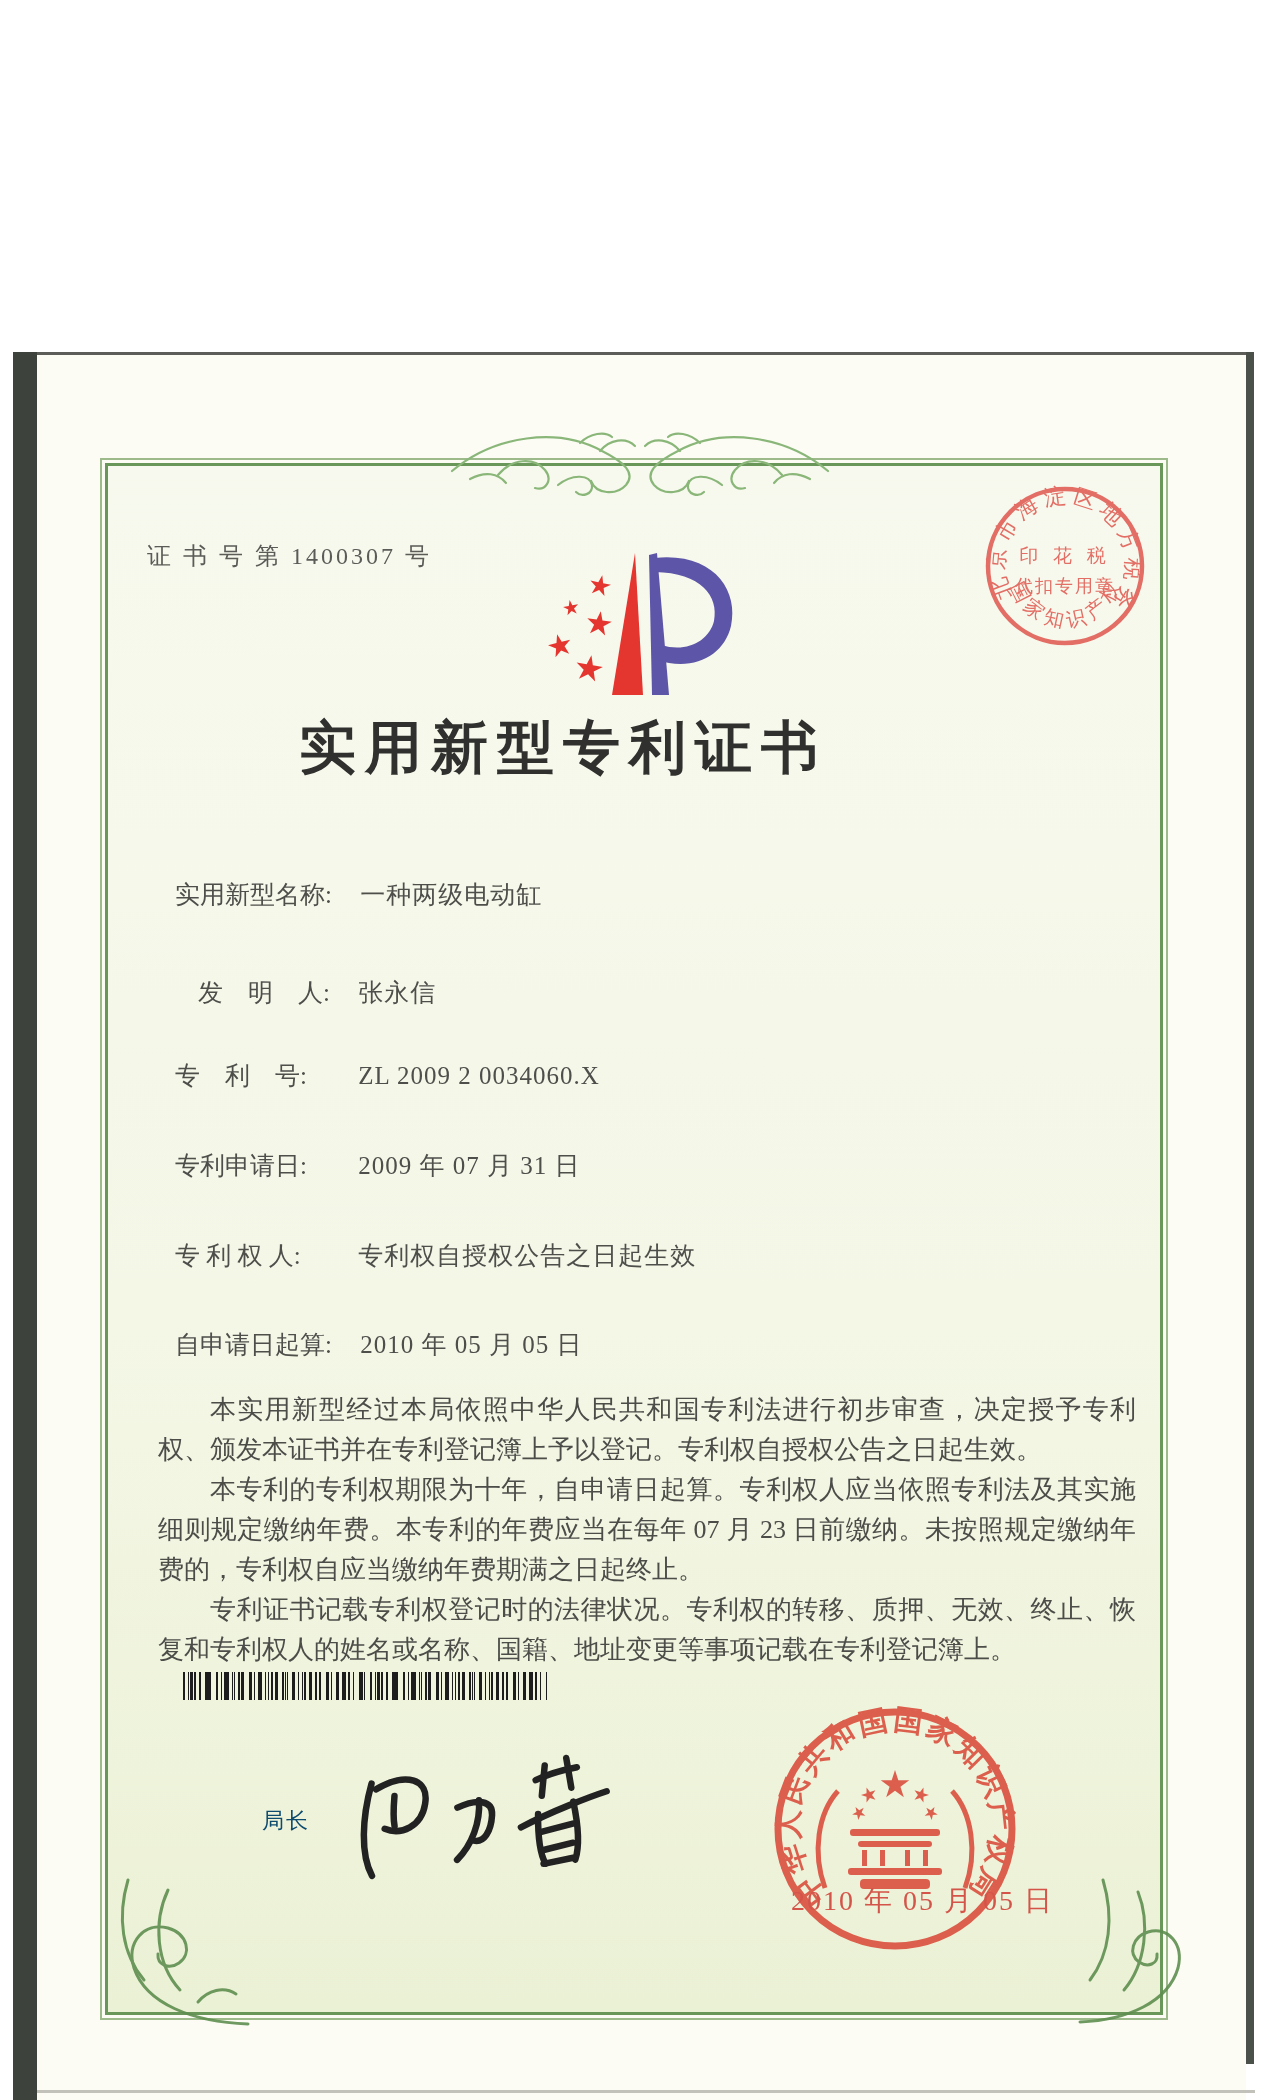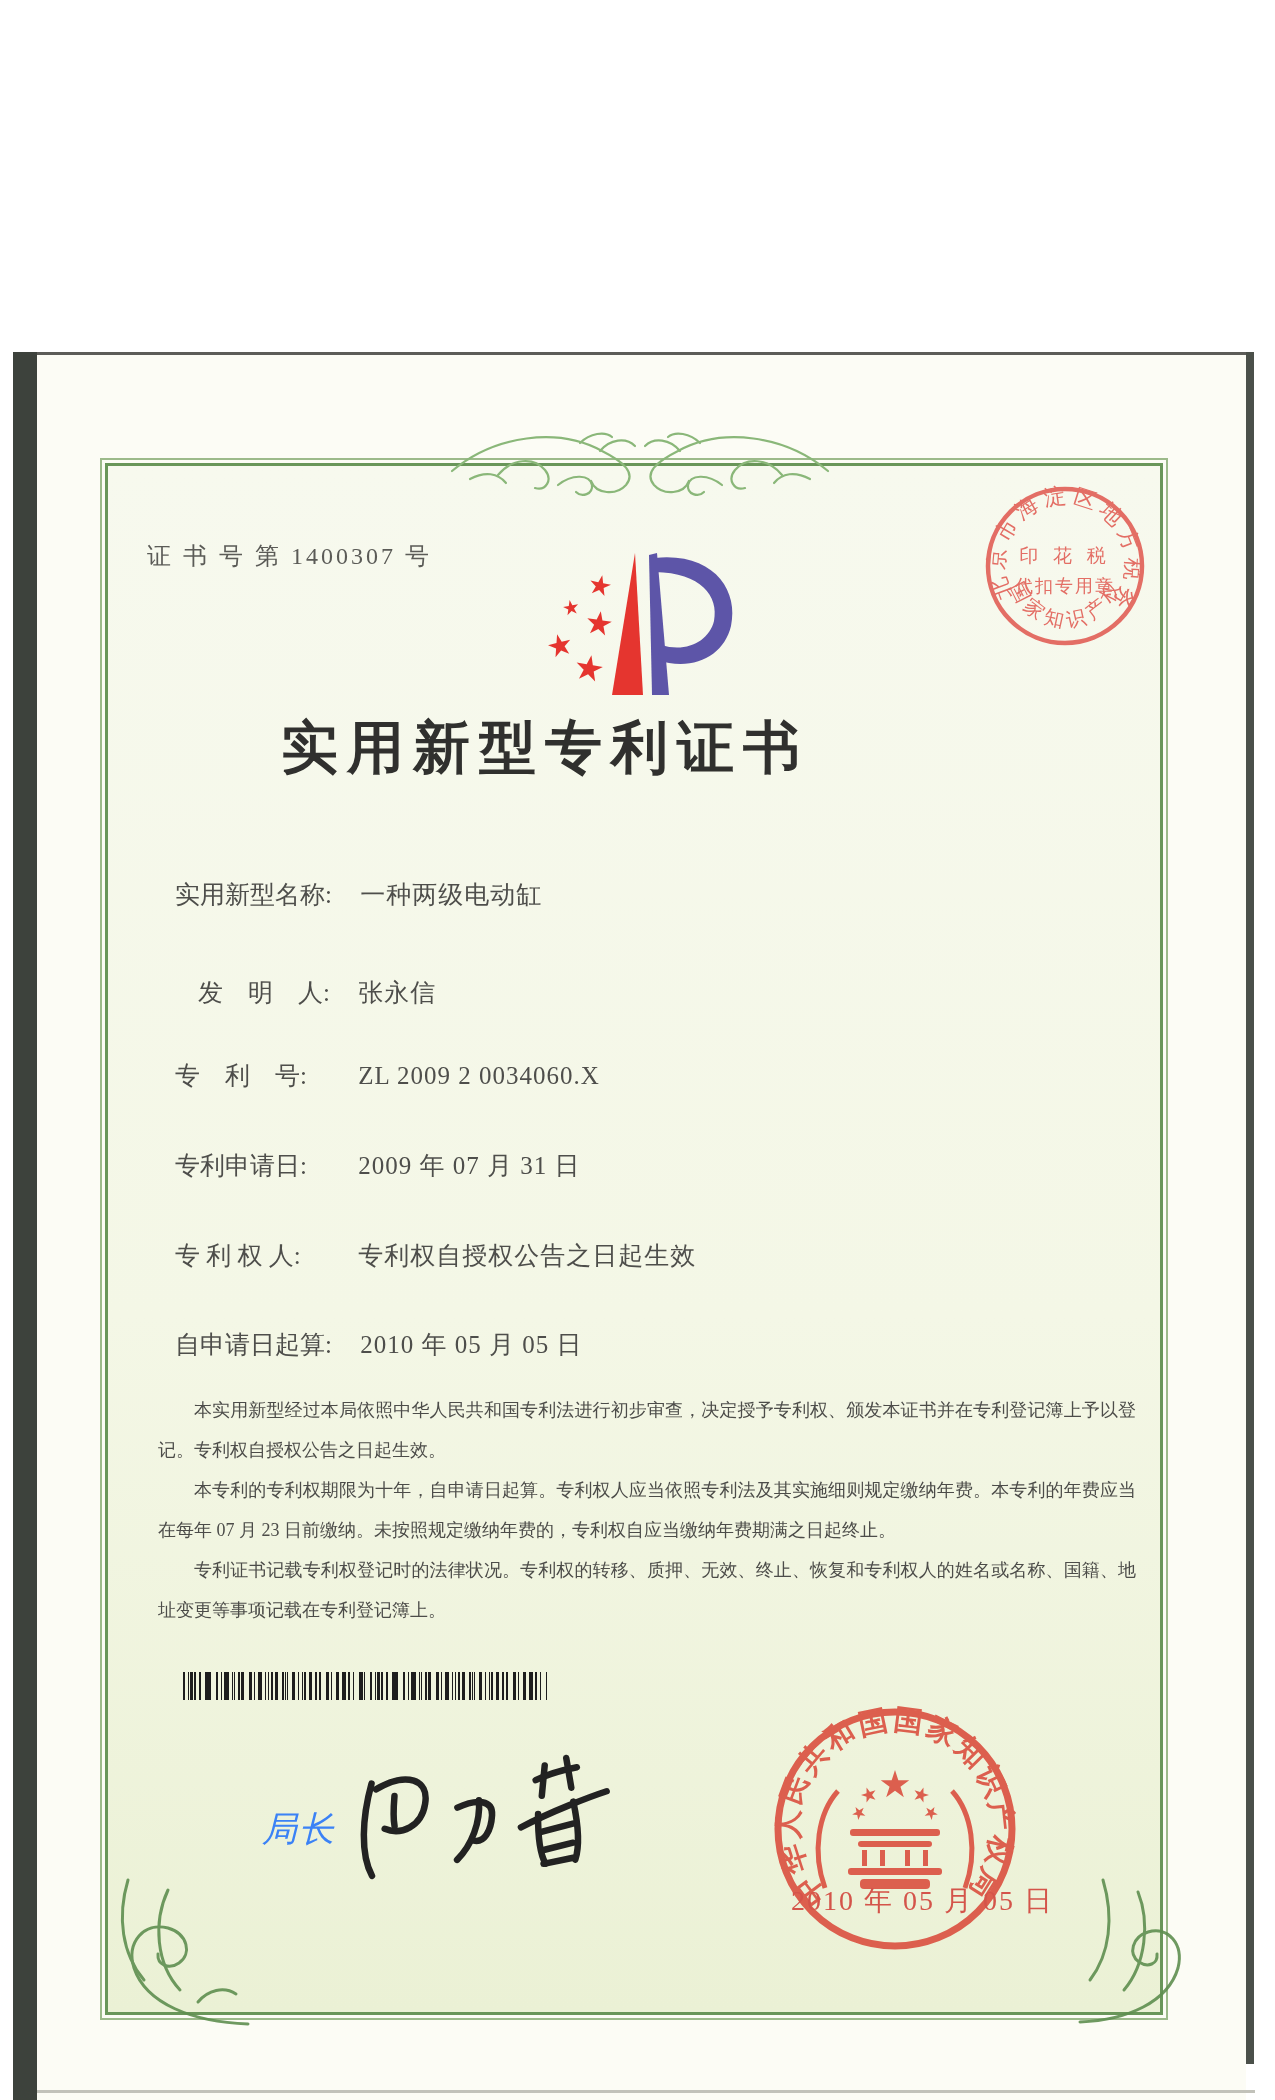--- a/index.html
+++ b/index.html
@@ -29,44 +29,44 @@
 
   .cert-number {
     position:absolute; left:147px; top:540px; font-size:24px; color:#5b5b57;
     letter-spacing:3px;
   }
 
   .logo { position:absolute; left:545px; top:548px; width:215px; height:152px; }
 
   .cert-title {
     position:absolute; left:100px; top:710px; width:890px; text-align:center;
-    font-size:57px; font-weight:bold; color:#30302e; letter-spacing:9px;
+    font-size:57px; font-weight:bold; color:#30302e; letter-spacing:9px;padding-left:18px;
   }
 
   .fields { position:absolute; left:175px; top:878px; width:900px; }
   .field-row { position:absolute; left:0; font-size:25px; color:#4e4e4b; white-space:nowrap; }
   .field-row .lbl { display:inline-block; min-width:155px; }
   .field-row .val { margin-left:22px; letter-spacing:1px; }
   .fr0 { top:0px; } .fr1 { top:98px;text-align:right; } .fr2 { top:181px; } .fr3 { top:271px; }
   .fr4 { top:361px; } .fr5 { top:450px; }
 
   .body-text {
     position:absolute; left:158px; top:1390px; width:978px;
-    font-size:18px; line-height:40px; color:#4c4c49; text-align:justify;
+    font-size:26px; line-height:40px; color:#4c4c49; text-align:justify;
   }
   .body-text p { margin:0; text-indent:2em; }
 
   .barcode {
     position:absolute; left:183px; top:1672px; width:364px; height:28px;
     background-image:
       repeating-linear-gradient(90deg,#1d1d1d 0 2px,transparent 2px 5px,#1d1d1d 5px 6px,transparent 6px 11px),
       repeating-linear-gradient(90deg,#1d1d1d 0 1px,transparent 1px 7px,#1d1d1d 7px 10px,transparent 10px 17px);
   }
 
-  .director-label { position:absolute; left:262px; top:1806px; font-size:35px; color:#3b82f6; letter-spacing:2px;font-style:italic; }
+  .director-label { position:absolute; left:262px; top:1806px; font-size:22px; color:#0c4a6e; letter-spacing:2px; }
   .signature-svg { position:absolute; left:352px; top:1748px; width:260px; height:135px; }
 
   
   .tax-stamp { position:absolute; left:981px; top:482px; width:168px; height:168px; opacity:.92; }
   .office-seal { position:absolute; left:770px; top:1703px; width:250px; height:252px; opacity:.95; }
   .seal-date {
     position:absolute; left:791px; top:1882px; font-size:28px; color:#d4544a;
     letter-spacing:2px; white-space:nowrap;
   }
 

